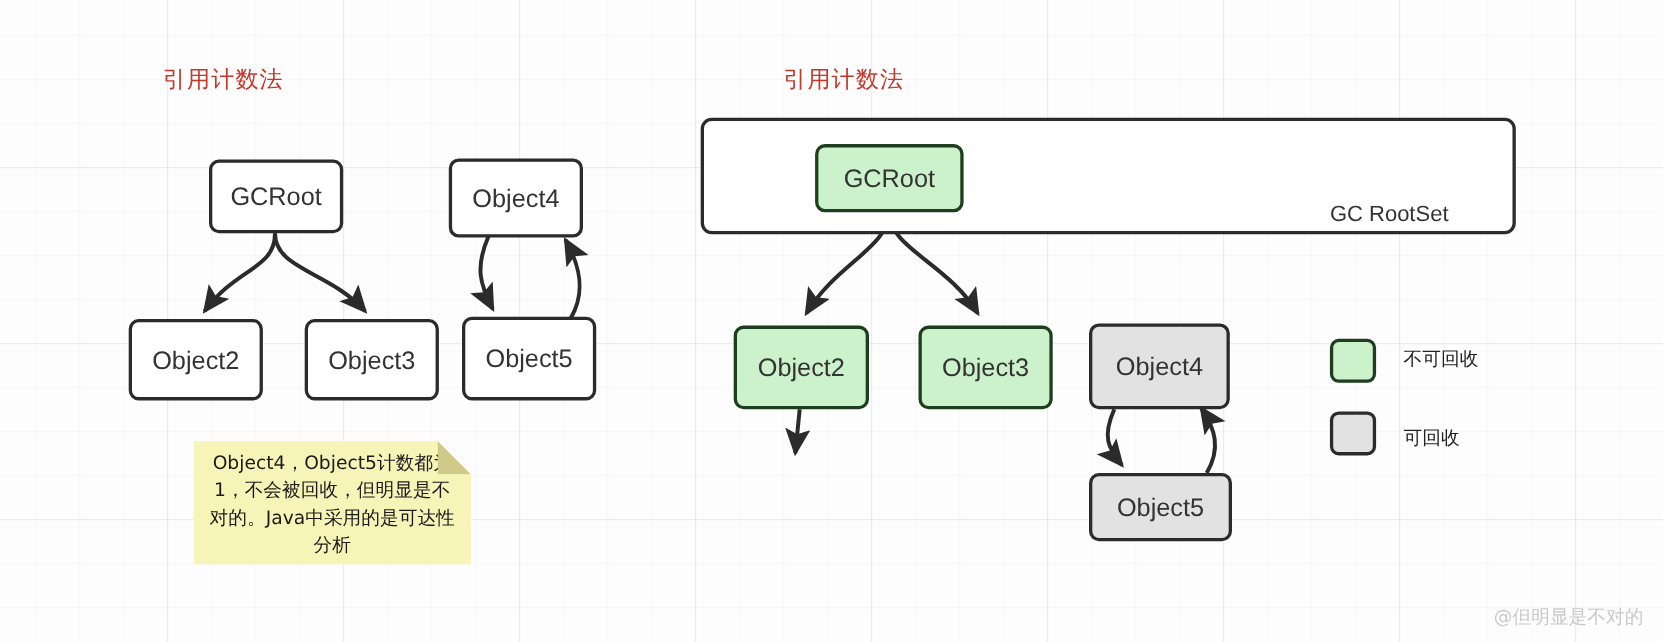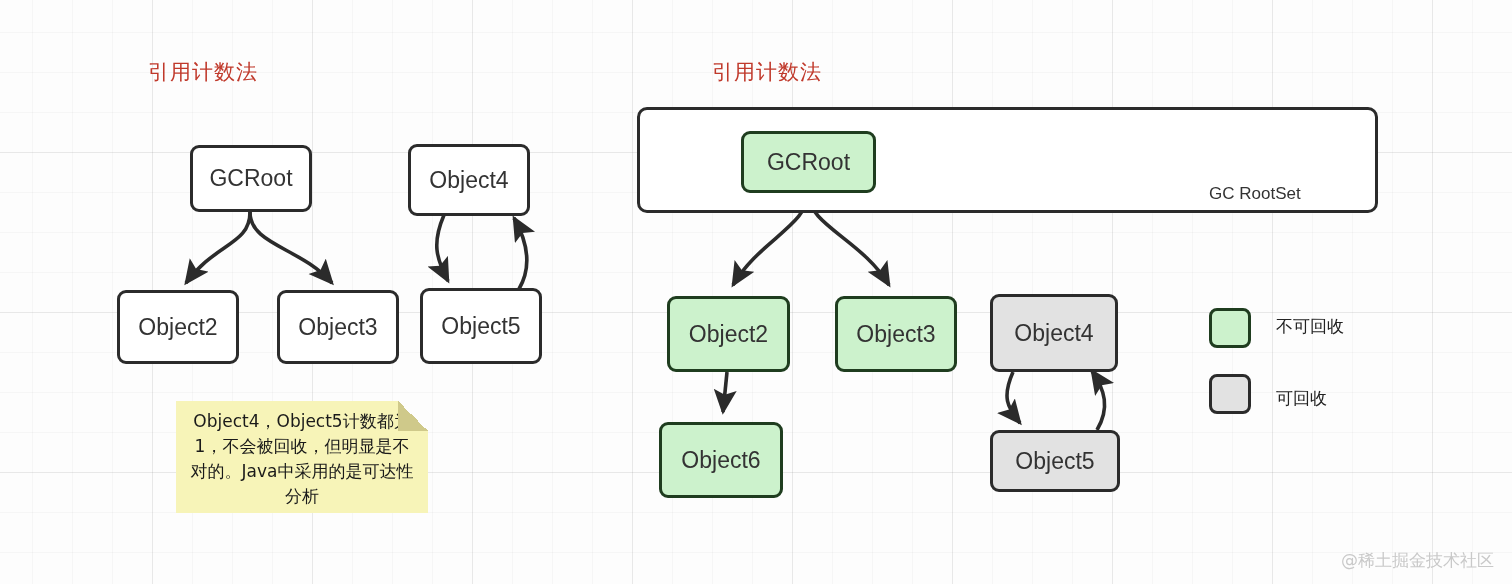--- a/index.html
+++ b/index.html
@@ -27,21 +27,21 @@
   .node{position:absolute;box-sizing:border-box;display:flex;
         align-items:center;justify-content:center;
         border:3px solid #2b2b2b;border-radius:9px;background:#ffffff;
         font-size:23px;color:#333;white-space:nowrap;}
   .node.green{background:#ccf2cc;border-color:#1f3d1f;}
   .node.gray{background:#e2e2e2;border-color:#2b2b2b;}
 
   
   #rootset{position:absolute;box-sizing:border-box;
            border:3px solid #2b2b2b;border-radius:10px;background:#ffffff;}
-  #rootset-label{position:absolute;font-size:17px;color:#333;white-space:nowrap;}
+  #rootset-label{position:absolute;font-size:20px;color:#333;white-space:nowrap;}
 
   
   #note{position:absolute;left:176px;top:401px;width:252px;height:112px;
         background:#f7f4b8;color:#1a1a1a;font-size:17px;line-height:25px;
         text-align:center;box-sizing:border-box;padding:8px 12px 6px 12px;
         font-family:"DejaVu Sans",sans-serif;}
   #note-fold{position:absolute;right:0;top:0;width:30px;height:30px;
         background:linear-gradient(225deg,#fdfdfd 0 50%,#cfc98a 50% 100%);}
 
   
@@ -114,27 +114,26 @@
   <div id="rootset" style="left:637px;top:107px;width:741px;height:106px;"></div>
 
   <div id="rootset-label" style="left:1209px;top:184px;">GC RootSet</div>
 
   <div class="node green" style="left:741px;top:131px;width:135px;height:62px;">GCRoot</div>
 
   <div class="node green" style="left:667px;top:296px;width:123px;height:76px;">Object2</div>
 
   <div class="node green" style="left:835px;top:296px;width:122px;height:76px;">Object3</div>
 
-  <div class="node green" style="left:659px;top:422px;width:124px;height:76px;">Object6</div>
 
   <div class="node gray" style="left:990px;top:294px;width:128px;height:78px;">Object4</div>
 
   <div class="node gray" style="left:990px;top:430px;width:130px;height:62px;">Object5</div>
 
   <div class="legend-swatch green" style="left:1209px;top:308px;"></div>
   <div class="legend-label" style="left:1276px;top:315px;">不可回收</div>
 
   <div class="legend-swatch gray" style="left:1209px;top:374px;"></div>
   <div class="legend-label" style="left:1276px;top:387px;">可回收</div>
 
-  <div id="watermark">@稀土掘金技术社区</div>
+  <div id="watermark">@但明显是不对的</div>
 
 </div>
 
 </body></html>

